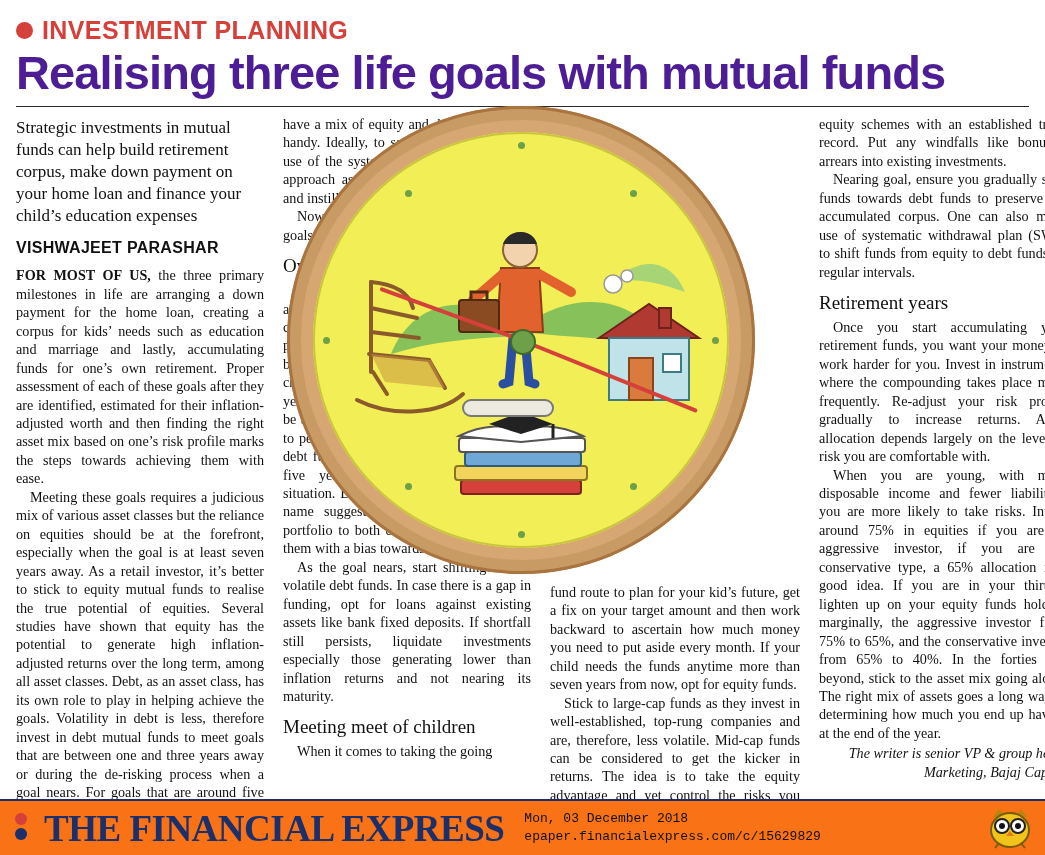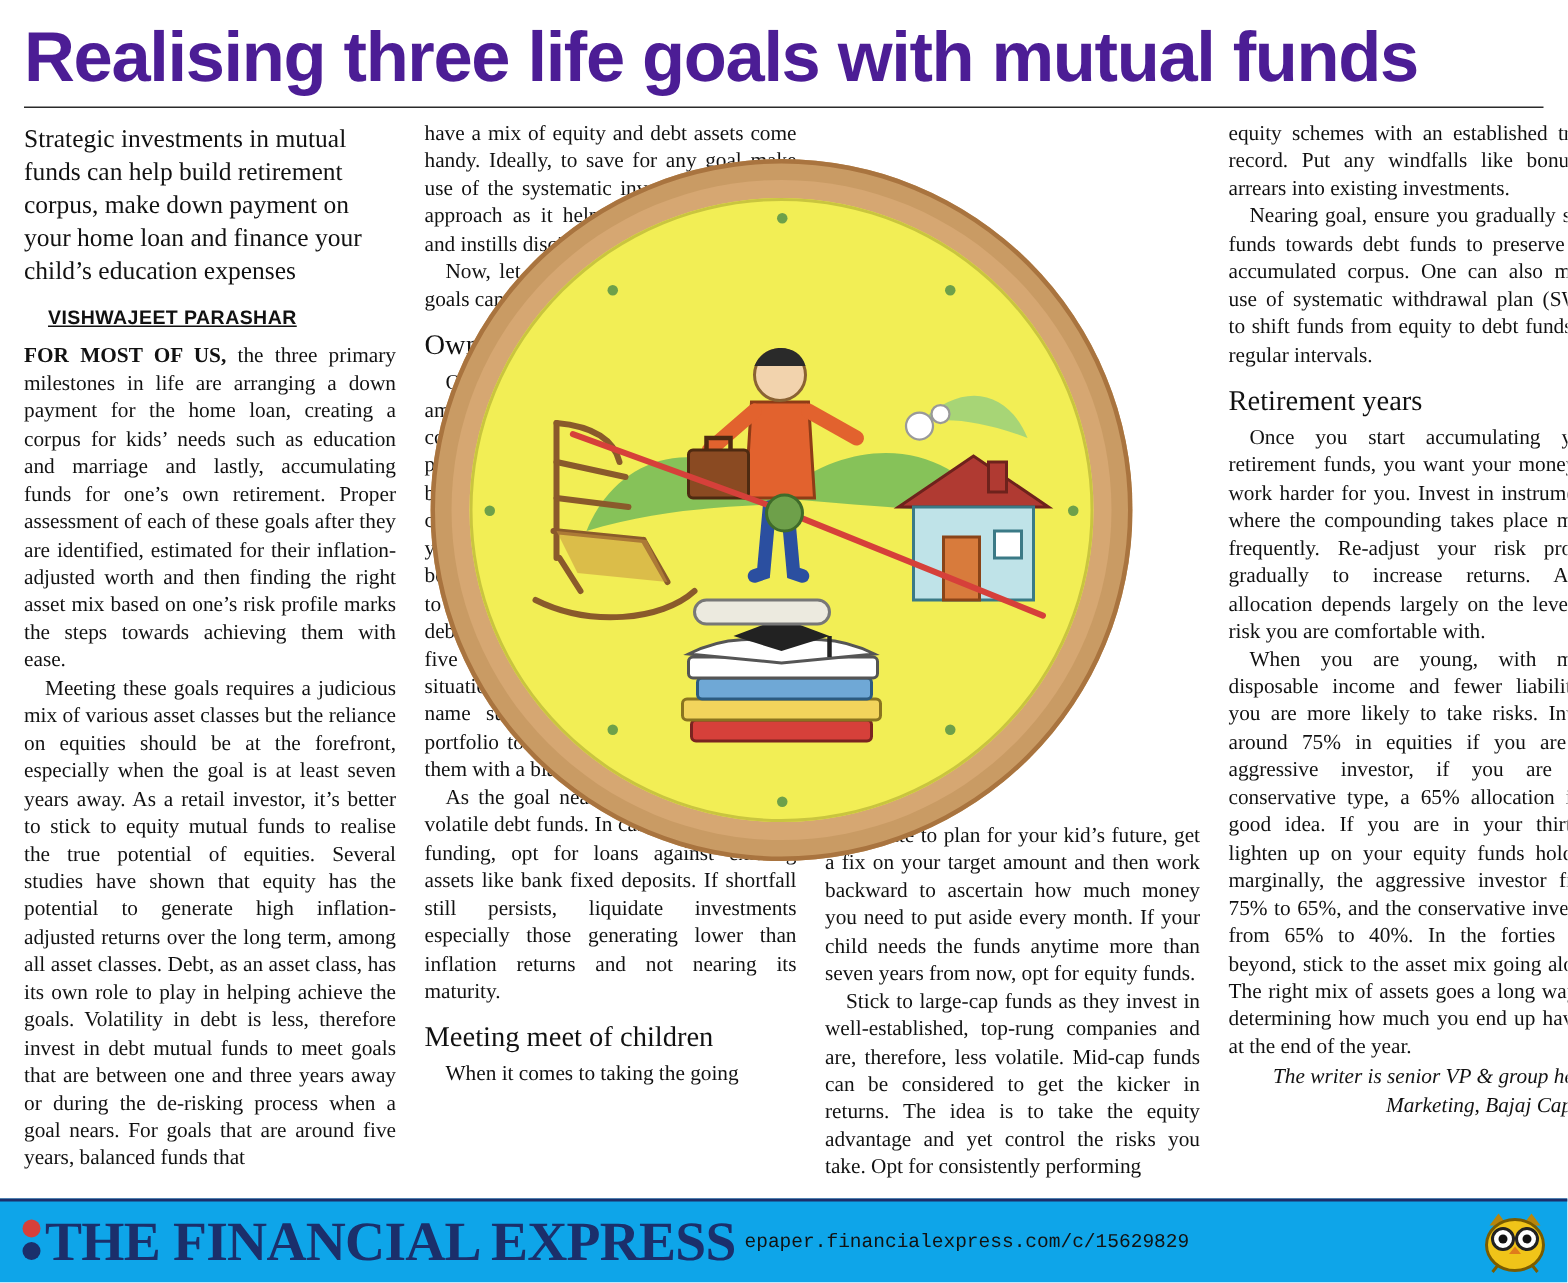--- a/index.html
+++ b/index.html
@@ -53,23 +53,22 @@
   .standfirst{
     font-family:"Liberation Serif", serif;
     font-weight:normal;
     font-size:17px;
     line-height:1.30;
     margin:2px 0 12px 0;
     color:#111;
   }
   .byline{
     font-family:"Liberation Sans", sans-serif;
-    font-weight:bold;font-size:13px;letter-spacing:.3px;
-    margin:6px 0 9px 16px;
-    text-decoration:underline;
+    font-weight:bold;font-size:16px;letter-spacing:.3px;
+    margin:6px 0 9px 0;
   }
   p.body{
     font-size:14.2px;
     line-height:1.30;
     text-align:justify;
     margin:0 0 0 0;
     text-indent:14px;
     hyphens:auto;
     -webkit-hyphens:auto;
   }
@@ -124,23 +123,24 @@
     position:absolute;left:50%;top:50%;
     width:22px;height:22px;margin:-11px 0 0 -11px;
     border-radius:50%;background:#6ea04a;border:2px solid #3f6b2a;
   }
   
   .col-art-spacer{height:468px;}
   
   .footer{
     position:absolute;left:0;right:0;bottom:0;height:56px;
     border-top:2px solid #1b2f6b;
-    background:#0ea5e9;
+    background:#f97316;
     display:flex;align-items:center;
     padding:0 12px;box-sizing:border-box;
+    gap:14px;
   }
   .fe-mark{
     width:18px;height:30px;position:relative;flex:0 0 auto;
   }
   .fe-mark .d1,.fe-mark .d2{
     position:absolute;left:3px;width:12px;height:12px;border-radius:50%;
   }
   .fe-mark .d1{top:0;background:#d6403a;}
   .fe-mark .d2{top:15px;background:#1b2f6b;}
   .fe-title{
@@ -159,20 +159,24 @@
   .owl{
     margin-left:auto;width:46px;height:42px;position:relative;flex:0 0 auto;
   }
   .owl svg{display:block;}
 </style>
 </head>
 <body>
 
 <div class="page">
 
+  <div class="kicker">
+    <span class="kicker-dot"></span>
+    <span class="kicker-text">INVESTMENT PLANNING</span>
+  </div>
 
   <h1 class="headline">Realising three life goals with mutual funds</h1>
 
   <div class="rule-top"></div>
 
   <div class="art-wrap">
     <div class="clock-outer"></div>
     <div class="clock-ring2"></div>
     <div class="clock-face">
       <span class="tick" style="left:50%;top:10px;margin-left:-3px;"></span>
@@ -288,20 +292,21 @@
   </div>
 </div>
 
 <div class="footer">
   <div class="fe-mark">
     <span class="d1"></span>
       <span class="d2"></span>
   </div>
   <div class="fe-title">THE FINANCIAL EXPRESS</div>
   <div class="fe-meta">
+    <div>Mon, 03 December 2018</div>
     <div>epaper.financialexpress.com/c/15629829</div>
   </div>
   <div class="owl">
     <svg width="46" height="42" viewBox="0 0 46 42">
       <path d="M6 10 L12 2 L18 10 Z" fill="#b8860b"></path>
       <path d="M40 10 L34 2 L28 10 Z" fill="#b8860b"></path>
       <ellipse cx="23" cy="23" rx="19" ry="17" fill="#f0c419" stroke="#7a5c00" stroke-width="2"></ellipse>
       <circle cx="15" cy="19" r="7" fill="#fff" stroke="#222" stroke-width="2"></circle>
       <circle cx="31" cy="19" r="7" fill="#fff" stroke="#222" stroke-width="2"></circle>
       <circle cx="15" cy="19" r="3" fill="#111"></circle>

